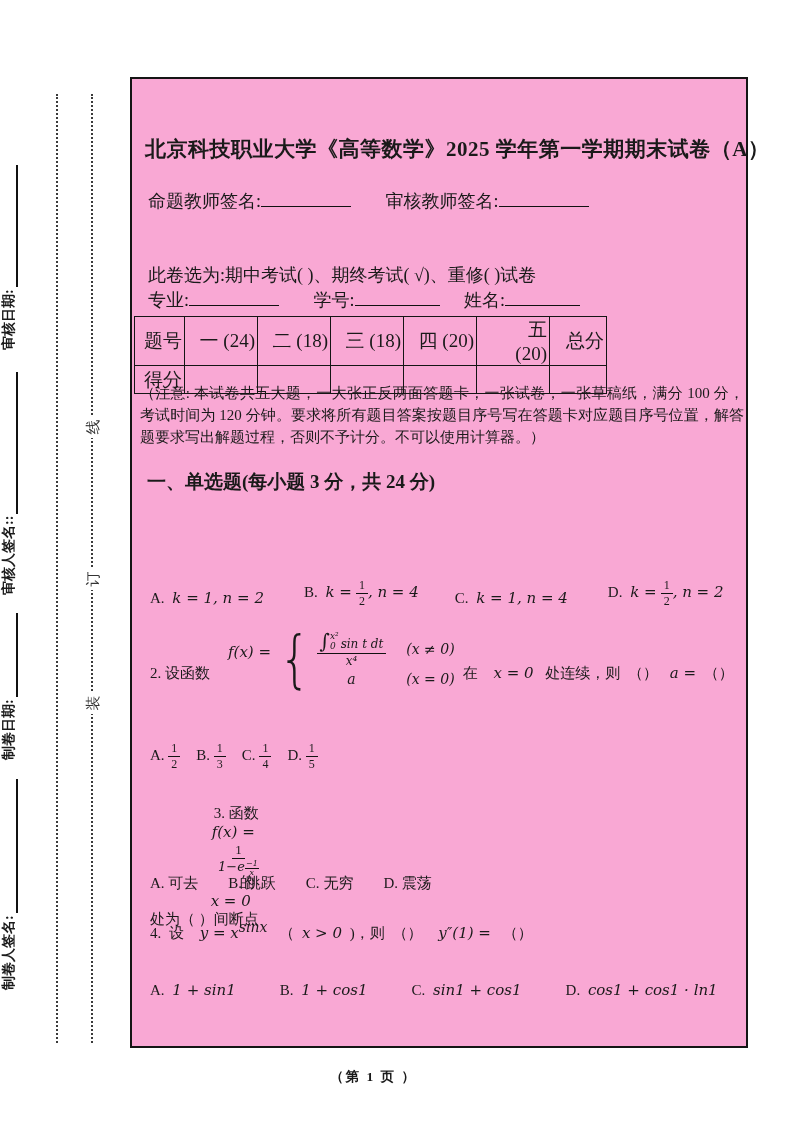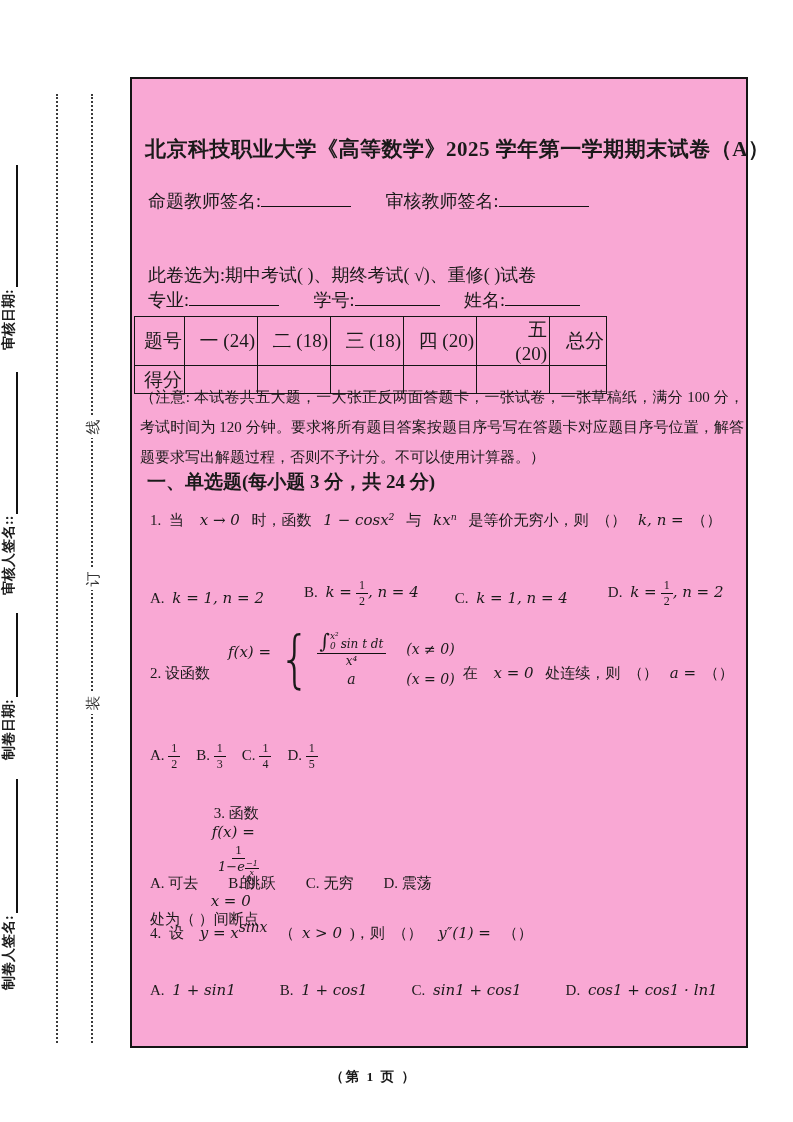--- a/index.html
+++ b/index.html
@@ -30,21 +30,21 @@
   
   .mainbox { position:absolute; left:130px; top:77px; width:618px; height:971px; border:2px solid #151515; background:#f9a8d4;text-decoration:underline; }
   .title { position:absolute; left:13px; top:56px; width:594px; font-size:21px; font-weight:bold; white-space:nowrap; letter-spacing:0.5px; }
   .formline { position:absolute; left:16px; white-space:nowrap; font-size:18px; }
   .fblank { display:inline-block; border-bottom:1.5px solid #111; height:14px; vertical-align:baseline; }
   .gapL { margin-left:30px; }
 
   table.score { position:absolute; left:2px; top:237px; border-collapse:collapse; table-layout:fixed; }
   table.score td { border:1.5px solid #151515; height:28px; text-align:right; font-size:19px; padding:0 2px; }
 
-  .notice { position:absolute; left:8px; top:303px; width:604px; font-size:15px; line-height:30px; text-align:justify; }
+  .notice { position:absolute; left:8px; top:303px; width:604px; font-size:15px; line-height:22px; text-align:justify; }
 
   .sechead { position:absolute; left:15px; top:390px; font-size:19px; font-weight:bold; white-space:nowrap; }
 
   .stem { position:absolute; left:18px; white-space:nowrap; font-size:15px; }
   .math { font-family:"DejaVu Serif",serif; font-style:italic; }
   .mgap { margin:0 8px; }
   .sgap { margin:0 4px; }
   .optrow { position:absolute; left:18px; display:flex; align-items:flex-end; font-size:15px; white-space:nowrap; }
 
   .frac { display:inline-flex; flex-direction:column; align-items:center; line-height:1.05; vertical-align:middle; font-size:12px; }
@@ -135,33 +135,20 @@
         <td></td>
         <td></td>
       </tr>
     </tbody>
       </table>
 
     <div class="notice">（注意: 本试卷共五大题，一大张正反两面答题卡，一张试卷，一张草稿纸，满分 100 分，考试时间为 120 分钟。要求将所有题目答案按题目序号写在答题卡对应题目序号位置，解答题要求写出解题过程，否则不予计分。不可以使用计算器。）</div>
 
     <div class="sechead">一、单选题(每小题 3 分，共 24 分)</div>
 
-    <div class="stem" style="top:432px;">
-      <span>1.</span>
-      <span class="sgap">当</span>
-      <span class="math mgap">x → 0</span>
-      <span>时，函数</span>
-      <span class="math mgap">1 − cosx²</span>
-      <span>与</span>
-      <span class="math mgap">kxⁿ</span>
-      <span>是等价无穷小，则</span>
-      <span class="sgap">（）</span>
-      <span class="math sgap">k, n =</span>
-      <span>（）</span>
-    </div>
     <div class="optrow" style="top:500px; gap:36px;">
       <span><span>A.</span> <span class="math sgap">k = 1, n = 2</span></span>
       <span><span>B.</span> <span class="math sgap">k =</span><span class="frac">
             <span class="fnum">1</span>
             <span class="fden">2</span>
           </span><span class="math">, n = 4</span></span>
       <span><span>C.</span> <span class="math sgap">k = 1, n = 4</span></span>
       <span><span>D.</span> <span class="math sgap">k =</span><span class="frac">
             <span class="fnum">1</span>
             <span class="fden">2</span>

